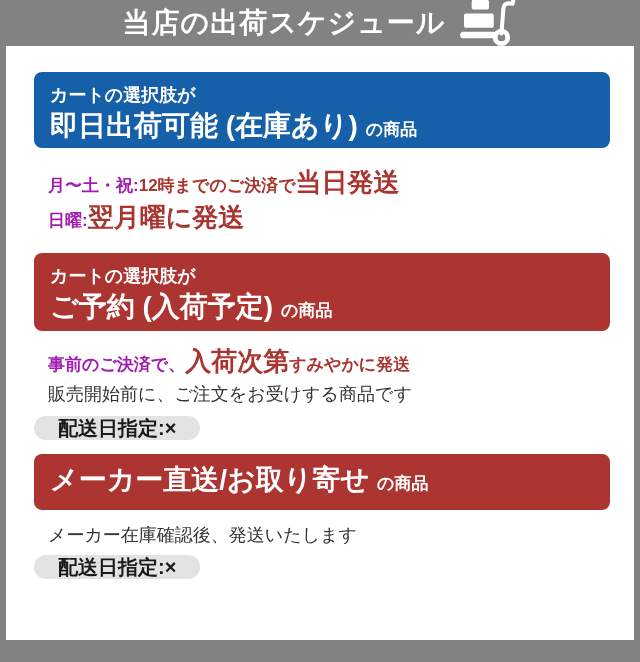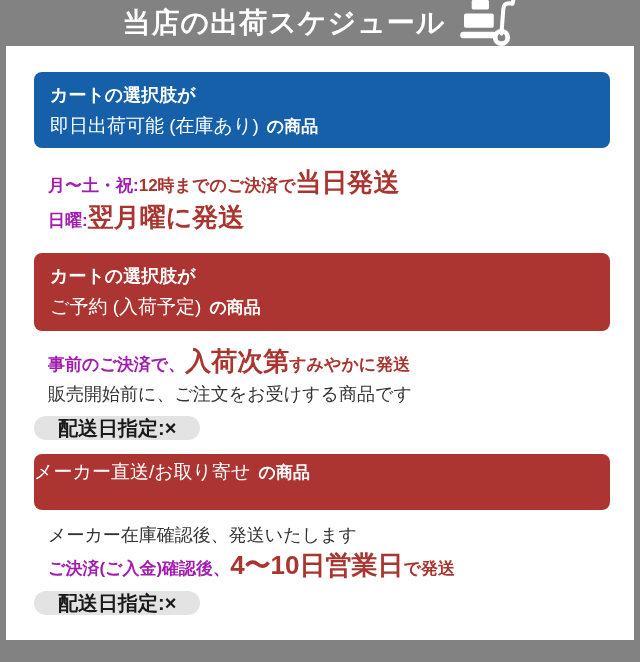--- a/index.html
+++ b/index.html
@@ -44,25 +44,26 @@
     padding: 10px 16px 0;
     position: relative;
   }
   .banner.blue { background: #1560a8; height: 76px; margin-bottom: 19px; }
   .banner.red1 { background: #ac3431; height: 78px; margin-bottom: 14px; }
   .banner.red2 {
     background: #ac3431;
     height: 56px;
     margin-bottom: 12px;
     display: flex;
-    padding: 0 0;
+    align-items: center;
+    padding: 0 16px;
   }
   .banner-line1 { font-size: 18px; font-weight: 700; line-height: 26px; }
   .banner-line2 { line-height: 36px; white-space: nowrap; }
-  .banner-big   { font-size: 19px; font-weight: 400; }
+  .banner-big   { font-size: 28px; font-weight: 700; }
   .banner-small { font-size: 17px; font-weight: 700; margin-left: 8px; }
   .banner-badge {
     position: absolute;
     right: 16px;
     top: 50%;
     transform: translateY(-50%);
     font-size: 18px;
     font-weight: 700;
     white-space: nowrap;
   }
@@ -157,22 +158,19 @@
       <div class="banner-line2">
         <span class="banner-big">メーカー直送/お取り寄せ</span><span class="banner-small">の商品</span>
       </div>
     </div>
 
     
     <div class="textblock tb3">
       <div class="trow lh26">
         <span class="t-plain">メーカー在庫確認後、発送いたします</span>
       </div>
-      <div class="trow lh32">
-        <span class="t-label">ご決済(ご入金)確認後、</span><span class="t-red-lg">4〜10日営業日</span><span class="t-red-sm">で発送</span>
-      </div>
     </div>
 
     
     <div class="pill">配送日指定:×</div>
 
   </div>
 </div>
 
 </body></html>

